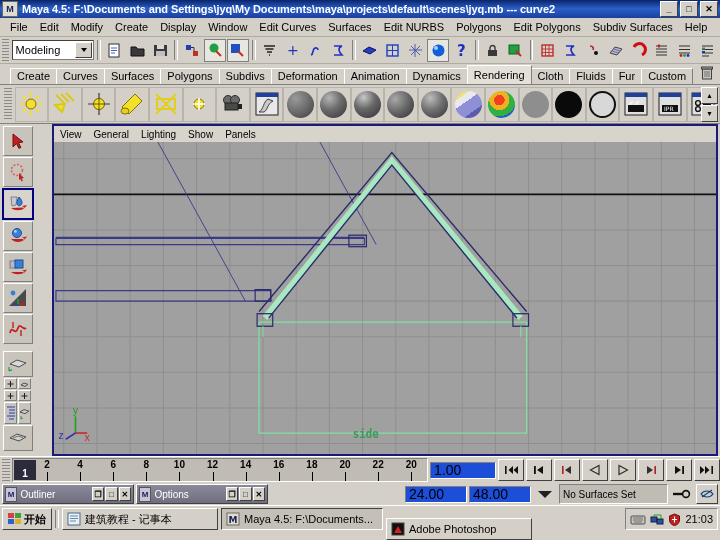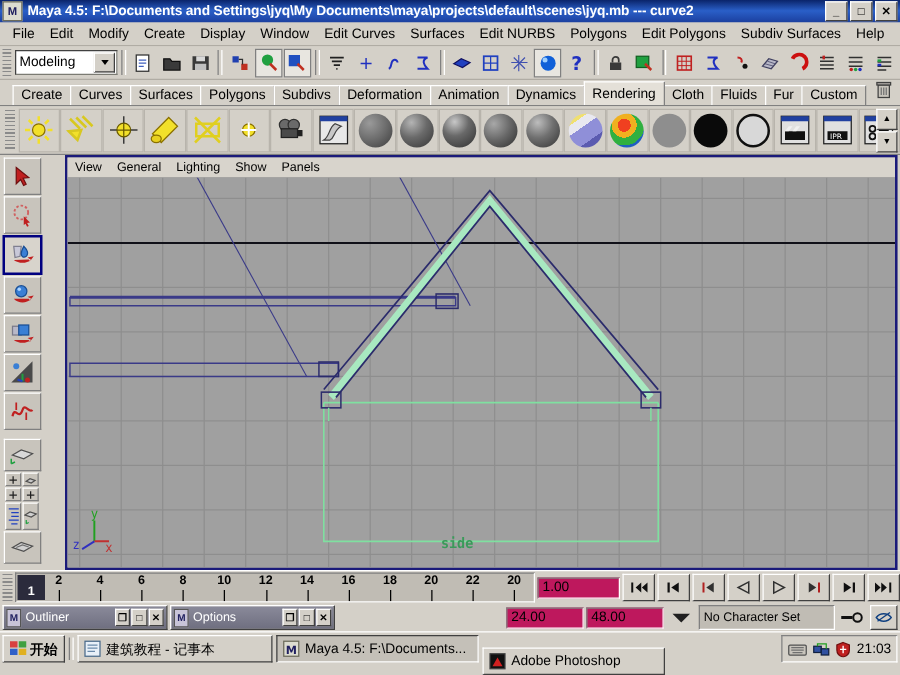--- a/index.html
+++ b/index.html
@@ -66,22 +66,22 @@
   .viewport{position:absolute;left:0;right:0;top:16px;bottom:0;background:#a0a0a0;overflow:hidden;}
 
   
   .timerow{height:26px;background:#d4d0c8;display:flex;align-items:center;gap:2px;padding-left:2px;border-top:1px solid #fff;}
   .ts-grip{width:8px;height:22px;background:repeating-linear-gradient(180deg,#8a8a8a 0 1px,transparent 1px 3px);}
   .timeslider{flex:1;height:22px;background:#c0bcb4;border:1px solid #808080;border-right-color:#fff;border-bottom-color:#fff;position:relative;overflow:hidden;}
   .tick-lbl{position:absolute;top:0px;font-size:10px;font-weight:bold;color:#000;transform:translateX(-50%);}
   .tick-mark{position:absolute;bottom:0px;width:1px;height:9px;background:#000;}
   .curframe{position:absolute;left:1px;top:1px;width:22px;height:20px;background:#2b2b3c;color:#fff;font-size:10px;font-weight:bold;
     display:flex;align-items:flex-end;justify-content:center;padding-bottom:1px;box-sizing:border-box;}
-  .numfield{height:17px;background:#be185d;border:1px solid #808080;border-right-color:#fff;border-bottom-color:#fff;
-    font-size:11px;display:flex;align-items:center;padding-left:3px;box-sizing:border-box;}
+  .numfield{height:17px;background:#1d4ed8;border:1px solid #808080;border-right-color:#fff;border-bottom-color:#fff;
+    font-size:14px;display:flex;align-items:center;padding-left:3px;box-sizing:border-box;}
   .pbtn{width:24px;height:20px;background:#d4d0c8;border:1px solid #fff;border-right-color:#404040;border-bottom-color:#404040;
     display:flex;align-items:center;justify-content:center;}
 
   
   .mdirow{height:22px;background:#d4d0c8;display:flex;align-items:center;gap:2px;padding-left:2px;}
   .mdiwin{height:18px;background:linear-gradient(180deg,#8a8a9a,#6f6f80);display:flex;align-items:center;padding:0 2px;
     border:1px solid #fff;border-right-color:#404040;border-bottom-color:#404040;}
   .mdiwin .m-ico{width:13px;height:13px;background:#c8c4d8;border:1px solid #555;margin-right:3px;font-size:8px;
     display:flex;align-items:center;justify-content:center;color:#202060;font-weight:bold;}
   .mdiwin .m-title{color:#fff;font-size:10px;font-weight:normal;width:88px;white-space:nowrap;overflow:hidden;}
@@ -711,21 +711,21 @@
     <div style="flex:1"></div>
 
     <div class="numfield" style="width:62px;">24.00</div>
     <div class="numfield" style="width:62px;">48.00</div>
     <div style="width:24px;display:flex;align-items:center;justify-content:center;">
       <svg width="16" height="10" viewBox="0 0 16 10">
           <path d="M1 2h14L8 9z" fill="#202020"></path>
         </svg>
     </div>
     <div style="height:18px;width:104px;background:#c0bcb4;border:1px solid #808080;border-right-color:#fff;border-bottom-color:#fff;
-                display:flex;align-items:center;padding-left:3px;font-size:10px;">No Character Set</div>
+                display:flex;align-items:center;padding-left:3px;font-size:10px;">No Surfaces Set</div>
     <div style="width:24px;display:flex;align-items:center;justify-content:center;">
       <svg width="20" height="12" viewBox="0 0 20 12">
         <circle cx="14" cy="6" r="3.4" fill="none" stroke="#101010" stroke-width="1.6"></circle>
         <path d="M1 6h9" stroke="#101010" stroke-width="2.4"></path>
       </svg>
     </div>
     <div style="width:20px;height:18px;background:#d4d0c8;border:1px solid #fff;border-right-color:#404040;border-bottom-color:#404040;
                 display:flex;align-items:center;justify-content:center;margin-right:2px;">
       <svg width="14" height="12" viewBox="0 0 14 12">
         <path d="M1 6c3-4 9-4 12 0-3 4-9 4-12 0z" fill="none" stroke="#104080" stroke-width="1.1"></path>

